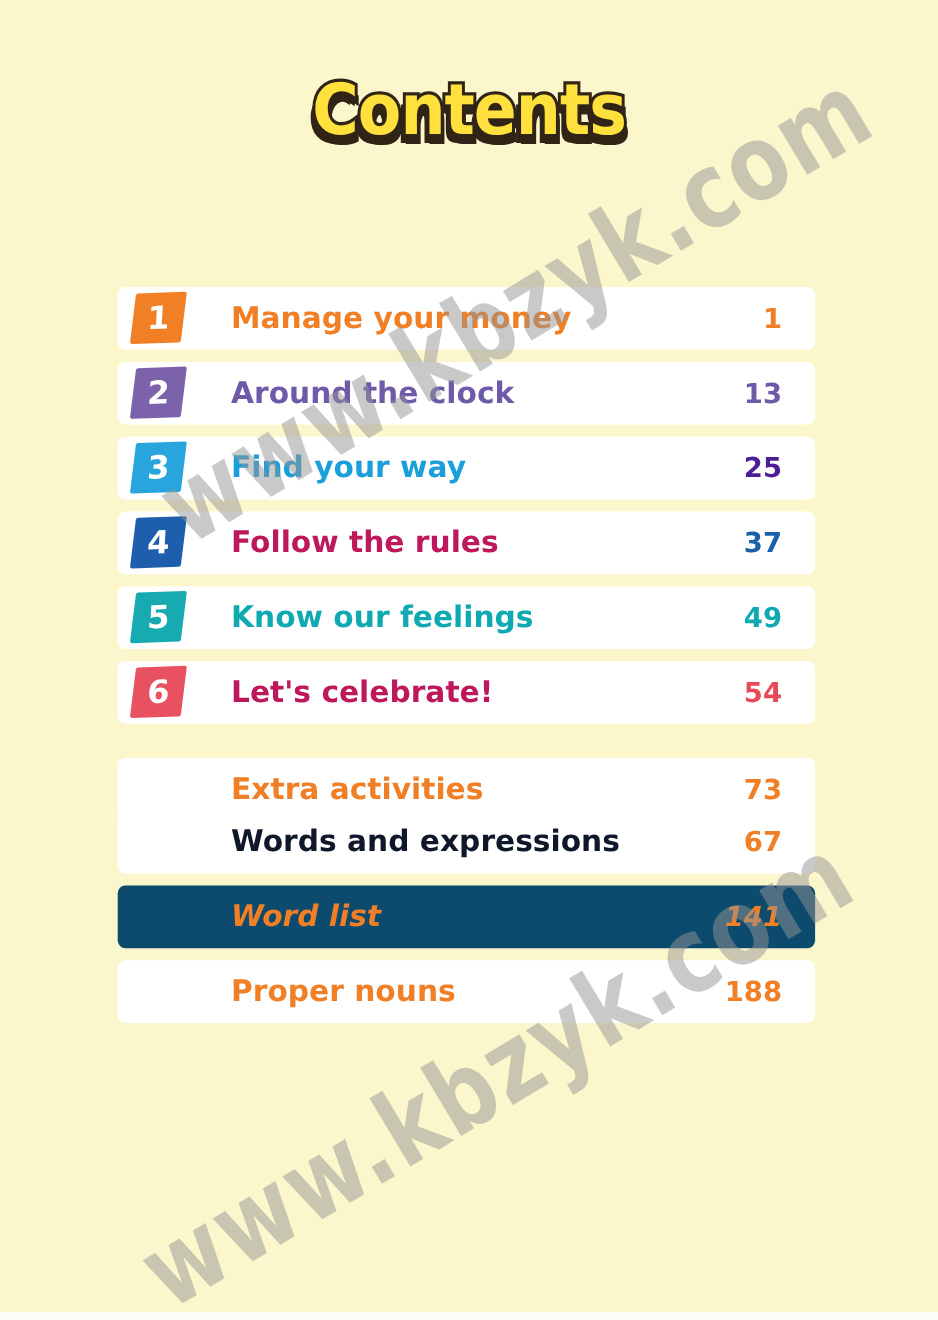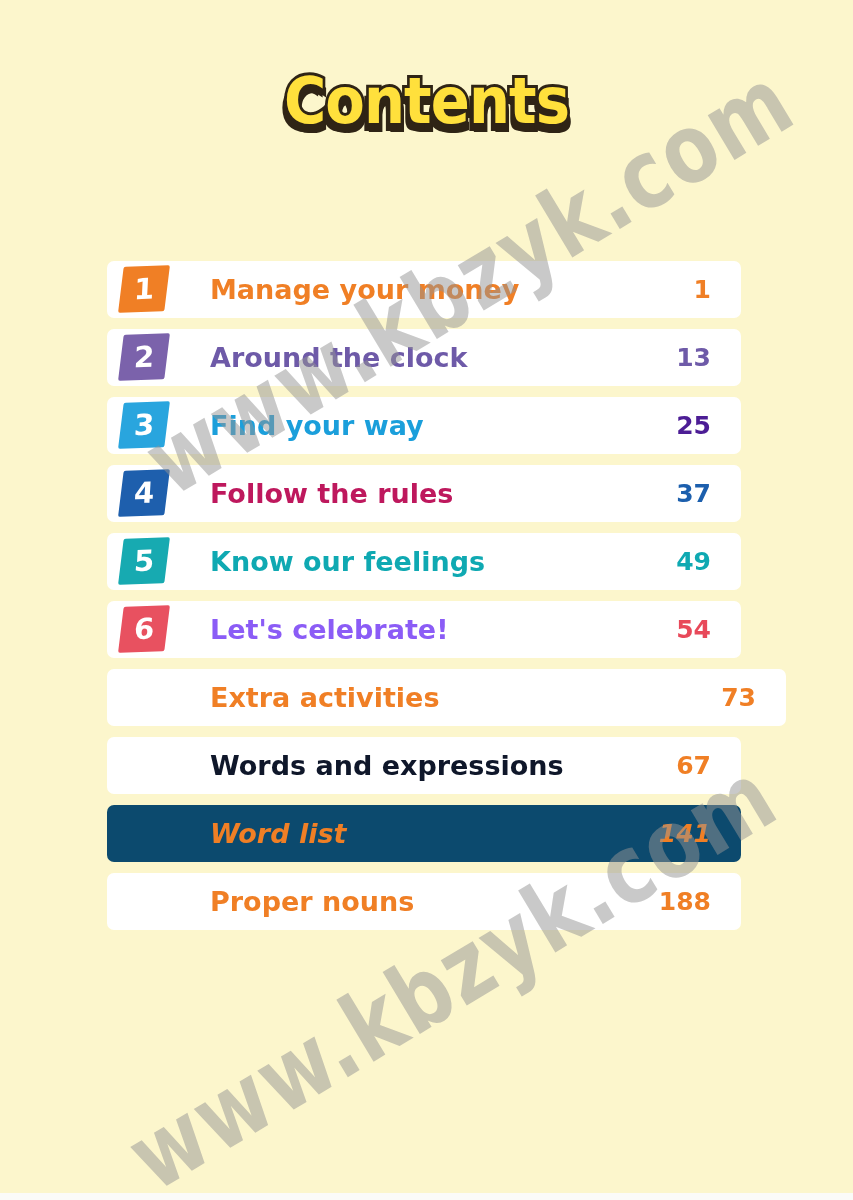--- a/index.html
+++ b/index.html
@@ -107,25 +107,25 @@
         <span>5</span>
       </div>
     <span class="rowtitle" style="color: rgb(15, 169, 178);">Know our feelings</span>
     <span class="rowpage" style="color: rgb(15, 169, 178);">49</span>
   </div>
 
   <div class="row" style="top: 601px; background: rgb(255, 255, 255);">
     <div class="numbox" style="background: rgb(232, 81, 96);">
         <span>6</span>
       </div>
-    <span class="rowtitle" style="color: #8b5cf6;">Let's celebrate!</span>
+    <span class="rowtitle" style="color: #be185d;">Let's celebrate!</span>
     <span class="rowpage" style="color: rgb(232, 73, 90);">54</span>
   </div>
 
-  <div class="row" style="top: 669px; background: rgb(255, 255, 255); padding-left: 45px;">
+  <div class="row" style="top: 689px; background: rgb(255, 255, 255);">
     <span class="rowtitle" style="color: rgb(240, 127, 37);">Extra activities</span>
     <span class="rowpage" style="color: rgb(240, 127, 37);">73</span>
   </div>
 
   <div class="row" style="top: 737px; background: rgb(255, 255, 255);">
     <span class="rowtitle" style="color: #0f172a;">Words and expressions</span>
     <span class="rowpage" style="color: rgb(240, 127, 37);">67</span>
   </div>
 
   <div class="row" style="top: 805px; background: #0c4a6e; font-style: italic;">

